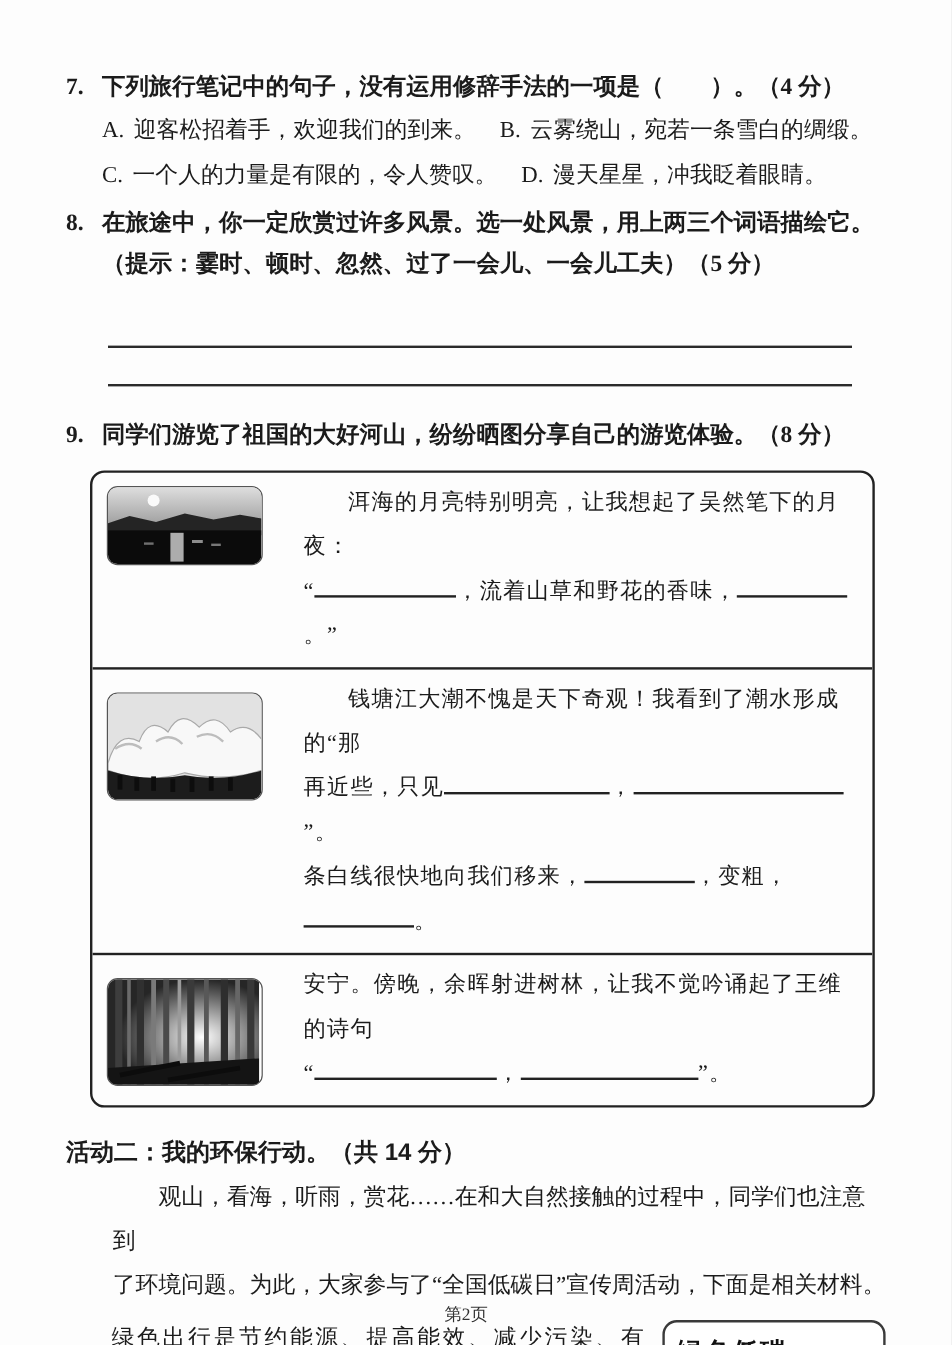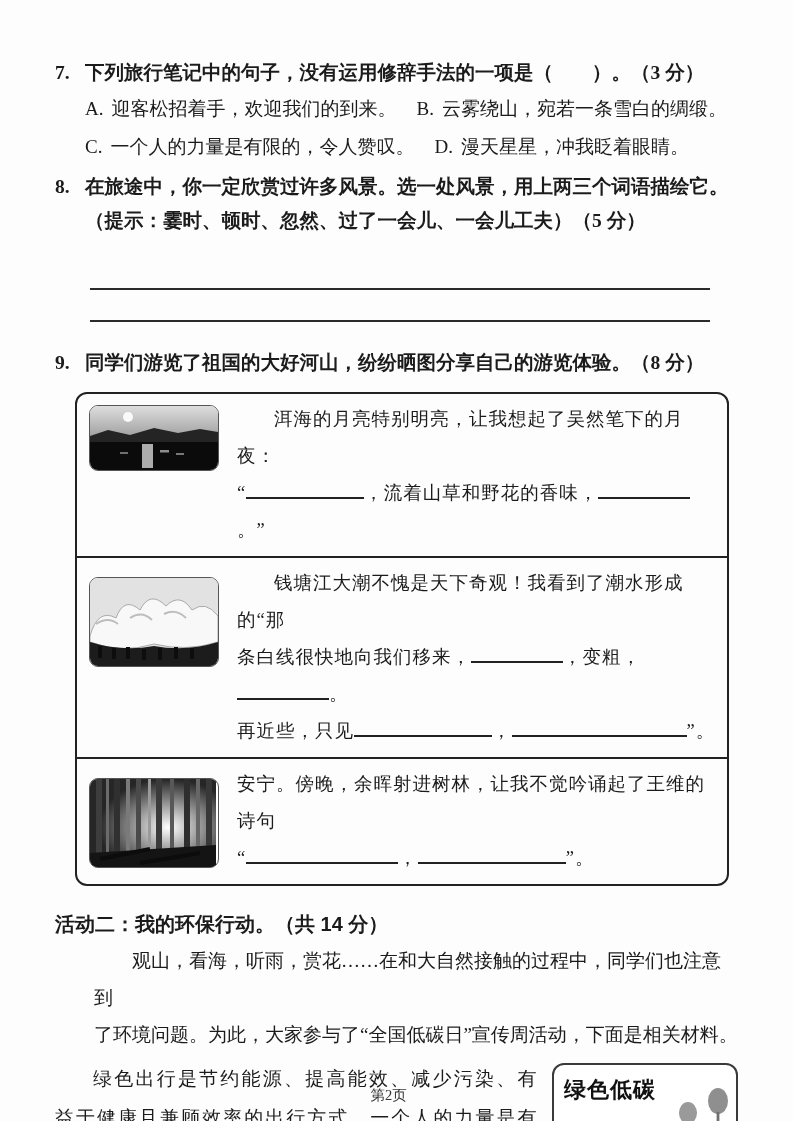--- a/index.html
+++ b/index.html
@@ -31,21 +31,21 @@
   .ansline.second{margin-top:30px;}
 
   
   .share-table{
     margin:12px 0 0 20px;
     width:650px;
     border:2px solid #222;
     border-radius:12px;
     overflow:hidden;
   }
-  .share-row{display:flex;padding:7px 10px 7px 12px;}
+  .share-row{display:flex;padding:7px 10px 7px 12px;gap:16px;}
   .share-row + .share-row{border-top:2px solid #222;}
   .thumb{flex:0 0 128px;margin-right:18px;border-radius:9px;overflow:hidden;border:1.5px solid #555;align-self:flex-start;margin-top:4px;line-height:0;}
   .rowtext{flex:1;font-size:18.5px;line-height:37px;letter-spacing:1px;}
   .indent{text-indent:2em;}
   .blank{display:inline-block;border-bottom:2px solid #222;height:1em;vertical-align:baseline;}
 
   
   .act-head{margin-top:20px;font-size:20px;line-height:36px;font-weight:700;}
   .intro{font-size:19px;line-height:37px;margin-left:39px;}
   .intro .l1{text-indent:2em;}
@@ -66,21 +66,21 @@
 
   .footer{position:absolute;bottom:16px;left:0;right:16px;text-align:center;font-size:14.5px;color:#333;}
 </style>
 </head>
 <body>
 
 <div class="page">
 
   <div class="q">
     <span class="qnum">7.</span>
-    <span class="qtext">下列旅行笔记中的句子，没有运用修辞手法的一项是（　　）。（3 分）</span>
+    <span class="qtext">下列旅行笔记中的句子，没有运用修辞手法的一项是（　　）。（4 分）</span>
   </div>
   <div class="optline">
     <span class="opt"><span class="optlabel">A.</span><span>迎客松招着手，欢迎我们的到来。</span></span>
     <span class="opt"><span class="optlabel">B.</span><span>云雾绕山，宛若一条雪白的绸缎。</span></span>
   </div>
   <div class="optline">
     <span class="opt"><span class="optlabel">C.</span><span>一个人的力量是有限的，令人赞叹。</span></span>
     <span class="opt"><span class="optlabel">D.</span><span>漫天星星，冲我眨着眼睛。</span></span>
   </div>
 
@@ -140,24 +140,24 @@
           <rect x="36" y="69" width="4" height="12" fill="#0d0d0d"></rect>
           <rect x="52" y="71" width="4" height="11" fill="#0d0d0d"></rect>
           <rect x="68" y="70" width="4" height="12" fill="#0d0d0d"></rect>
           <rect x="84" y="69" width="4" height="12" fill="#0d0d0d"></rect>
           <rect x="100" y="70" width="4" height="11" fill="#0d0d0d"></rect>
         </svg>
       </span>
       <div class="rowtext kai">
         <div class="indent">钱塘江大潮不愧是天下奇观！我看到了潮水形成的“那</div>
         <div>
+          <span>再近些，只见</span><span class="blank" style="width:138px;"></span><span>，</span><span class="blank" style="width:175px;"></span><span>”。</span>
+        </div>
+        <div>
           <span>条白线很快地向我们移来，</span><span class="blank" style="width:92px;"></span><span>，变粗，</span><span class="blank" style="width:92px;"></span><span>。</span>
-        </div>
-        <div>
-          <span>再近些，只见</span><span class="blank" style="width:138px;"></span><span>，</span><span class="blank" style="width:175px;"></span><span>”。</span>
         </div>
       </div>
     </div>
 
     <div class="share-row" style="min-height:108px;">
       <span class="thumb" style="margin-top:12px;">
         <svg width="126" height="88" viewBox="0 0 126 88">
           <defs>
             <radialGradient id="glow" cx="0.62" cy="0.55" r="0.55">
               <stop offset="0" stop-color="#ffffff"></stop>

